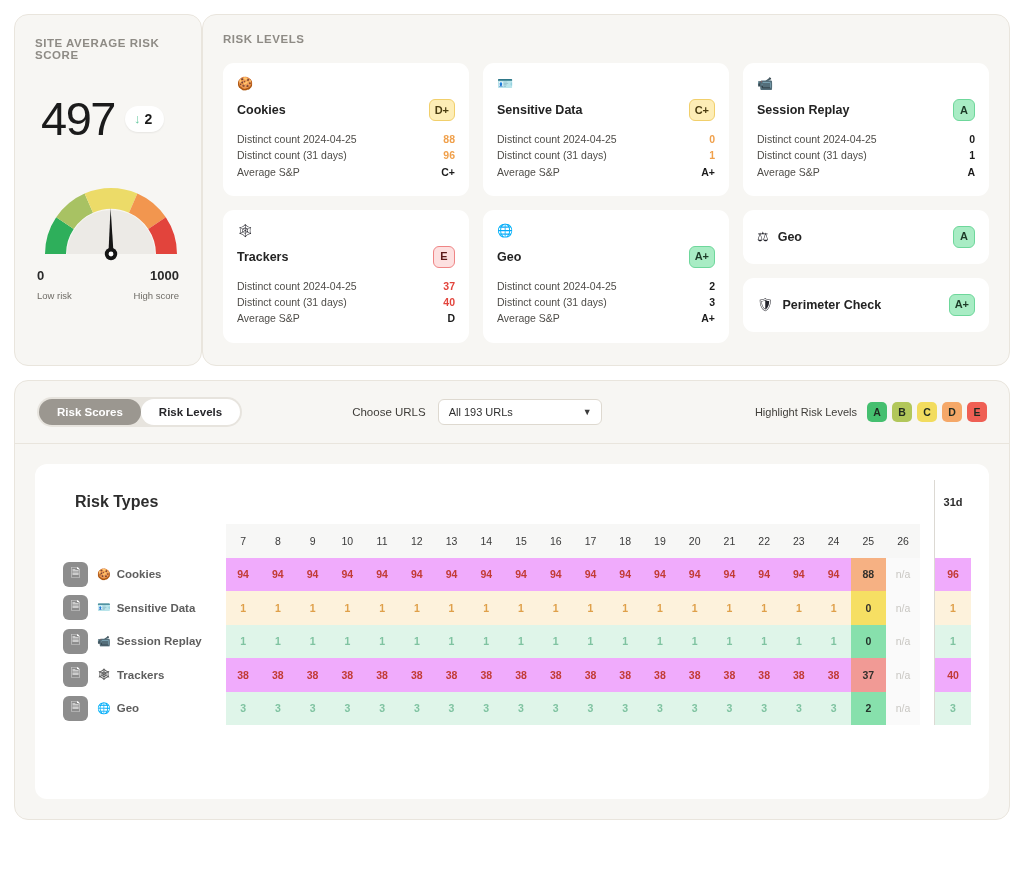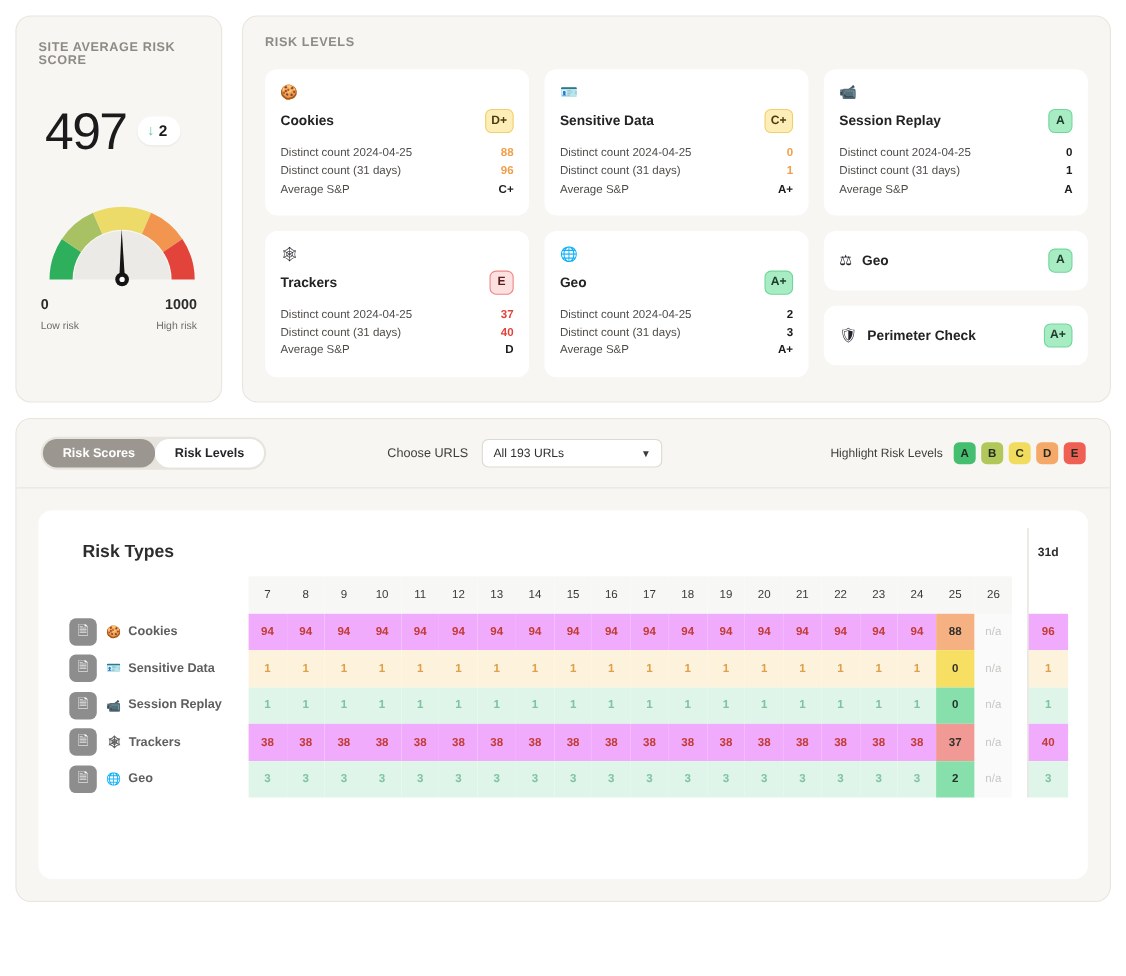--- a/index.html
+++ b/index.html
@@ -12,21 +12,21 @@
   .page {
     position: relative;
     width: 1024px; height: 887px;
     background: #ffffff;
     border-radius: 26px;
     overflow: hidden;
     padding: 14px 14px;
   }
 
   
-  .top-row { display: flex; gap: 18px; align-items: stretch; }
+  .top-row { display: flex; align-items: stretch; }
 
   .panel {
     background: #f7f6f3;
     border: 1px solid #e9e5dd;
     border-radius: 14px;
   }
 
   
   .score-panel {
     width: 188px;
@@ -256,21 +256,21 @@
             <circle cx="0" cy="0" r="6.2" fill="#151515"></circle>
             <circle cx="0" cy="0" r="2.4" fill="#ffffff"></circle>
           </g>
         </svg>
         <div class="gauge-labels">
           <span class="gauge-min">0</span>
           <span class="gauge-max">1000</span>
         </div>
         <div class="gauge-sub">
           <span>Low risk</span>
-          <span>High risk</span>
+          <span>High score</span>
         </div>
       </div>
     </div>
 
     <div class="panel levels-panel">
       <div class="panel-title">Risk levels</div>
       <div class="levels-grid" id="levels-grid">
           <div class="rcard">
             <span class="rcard-icon">🍪</span>
             <div class="rcard-head">

